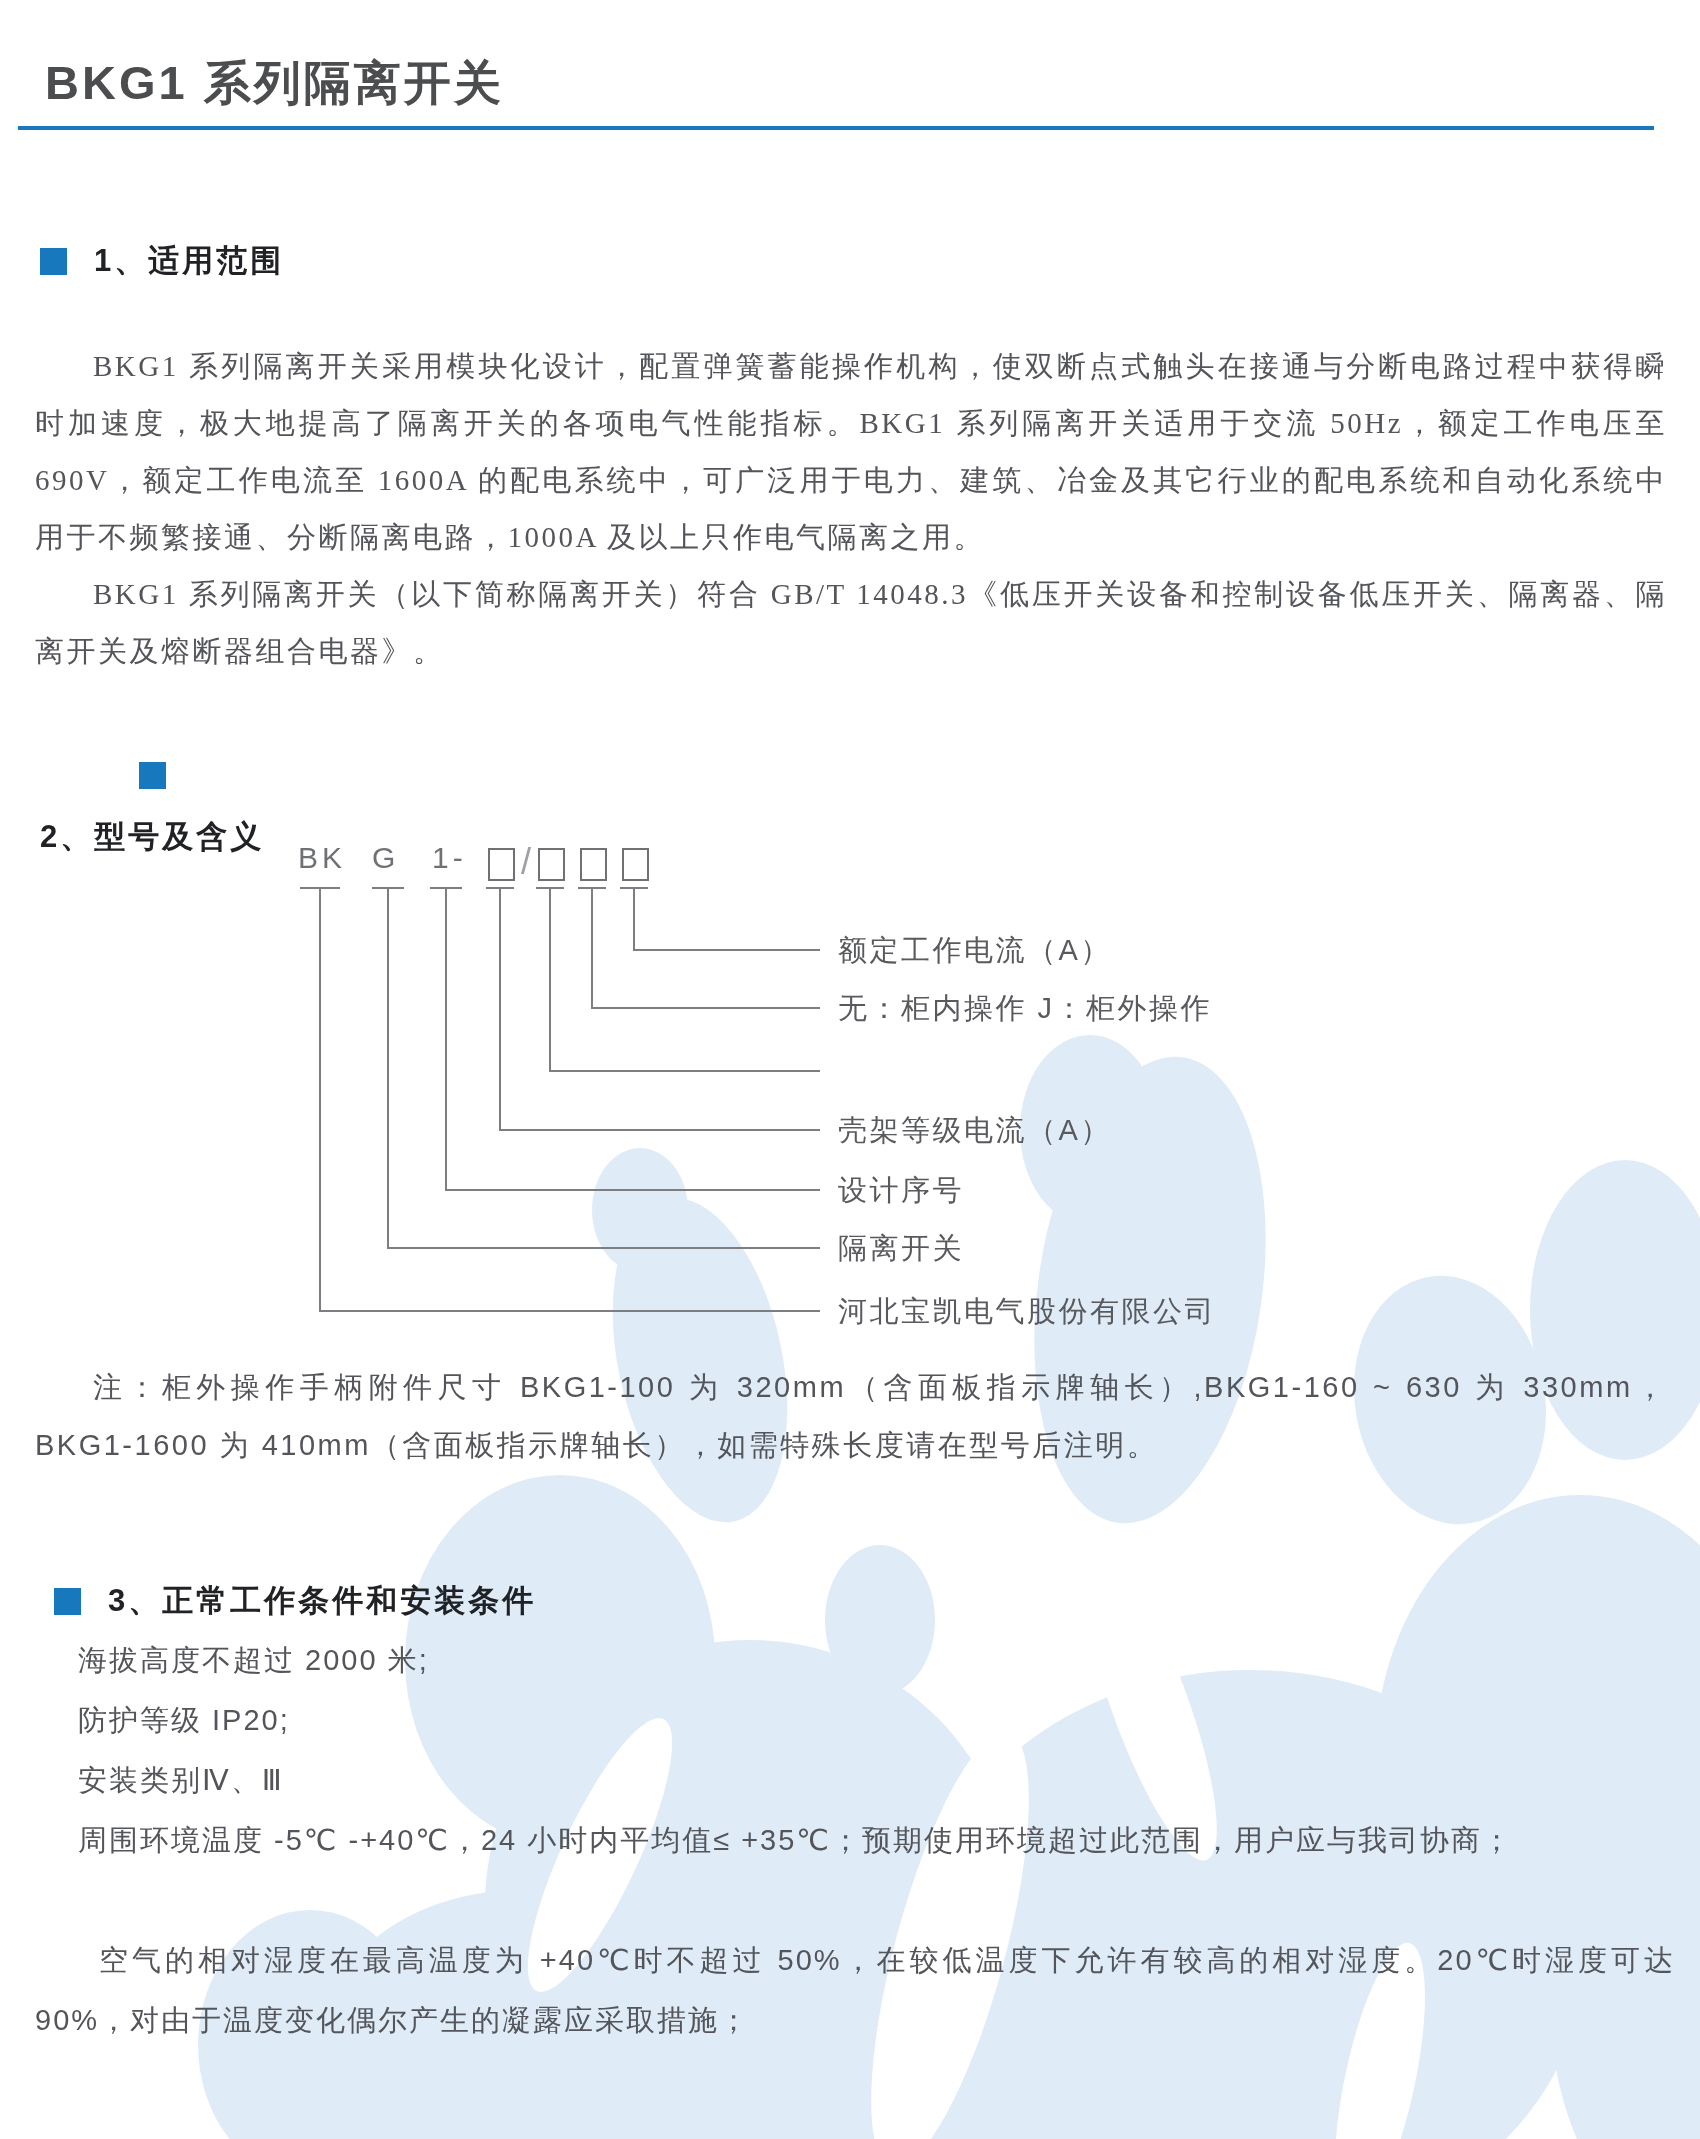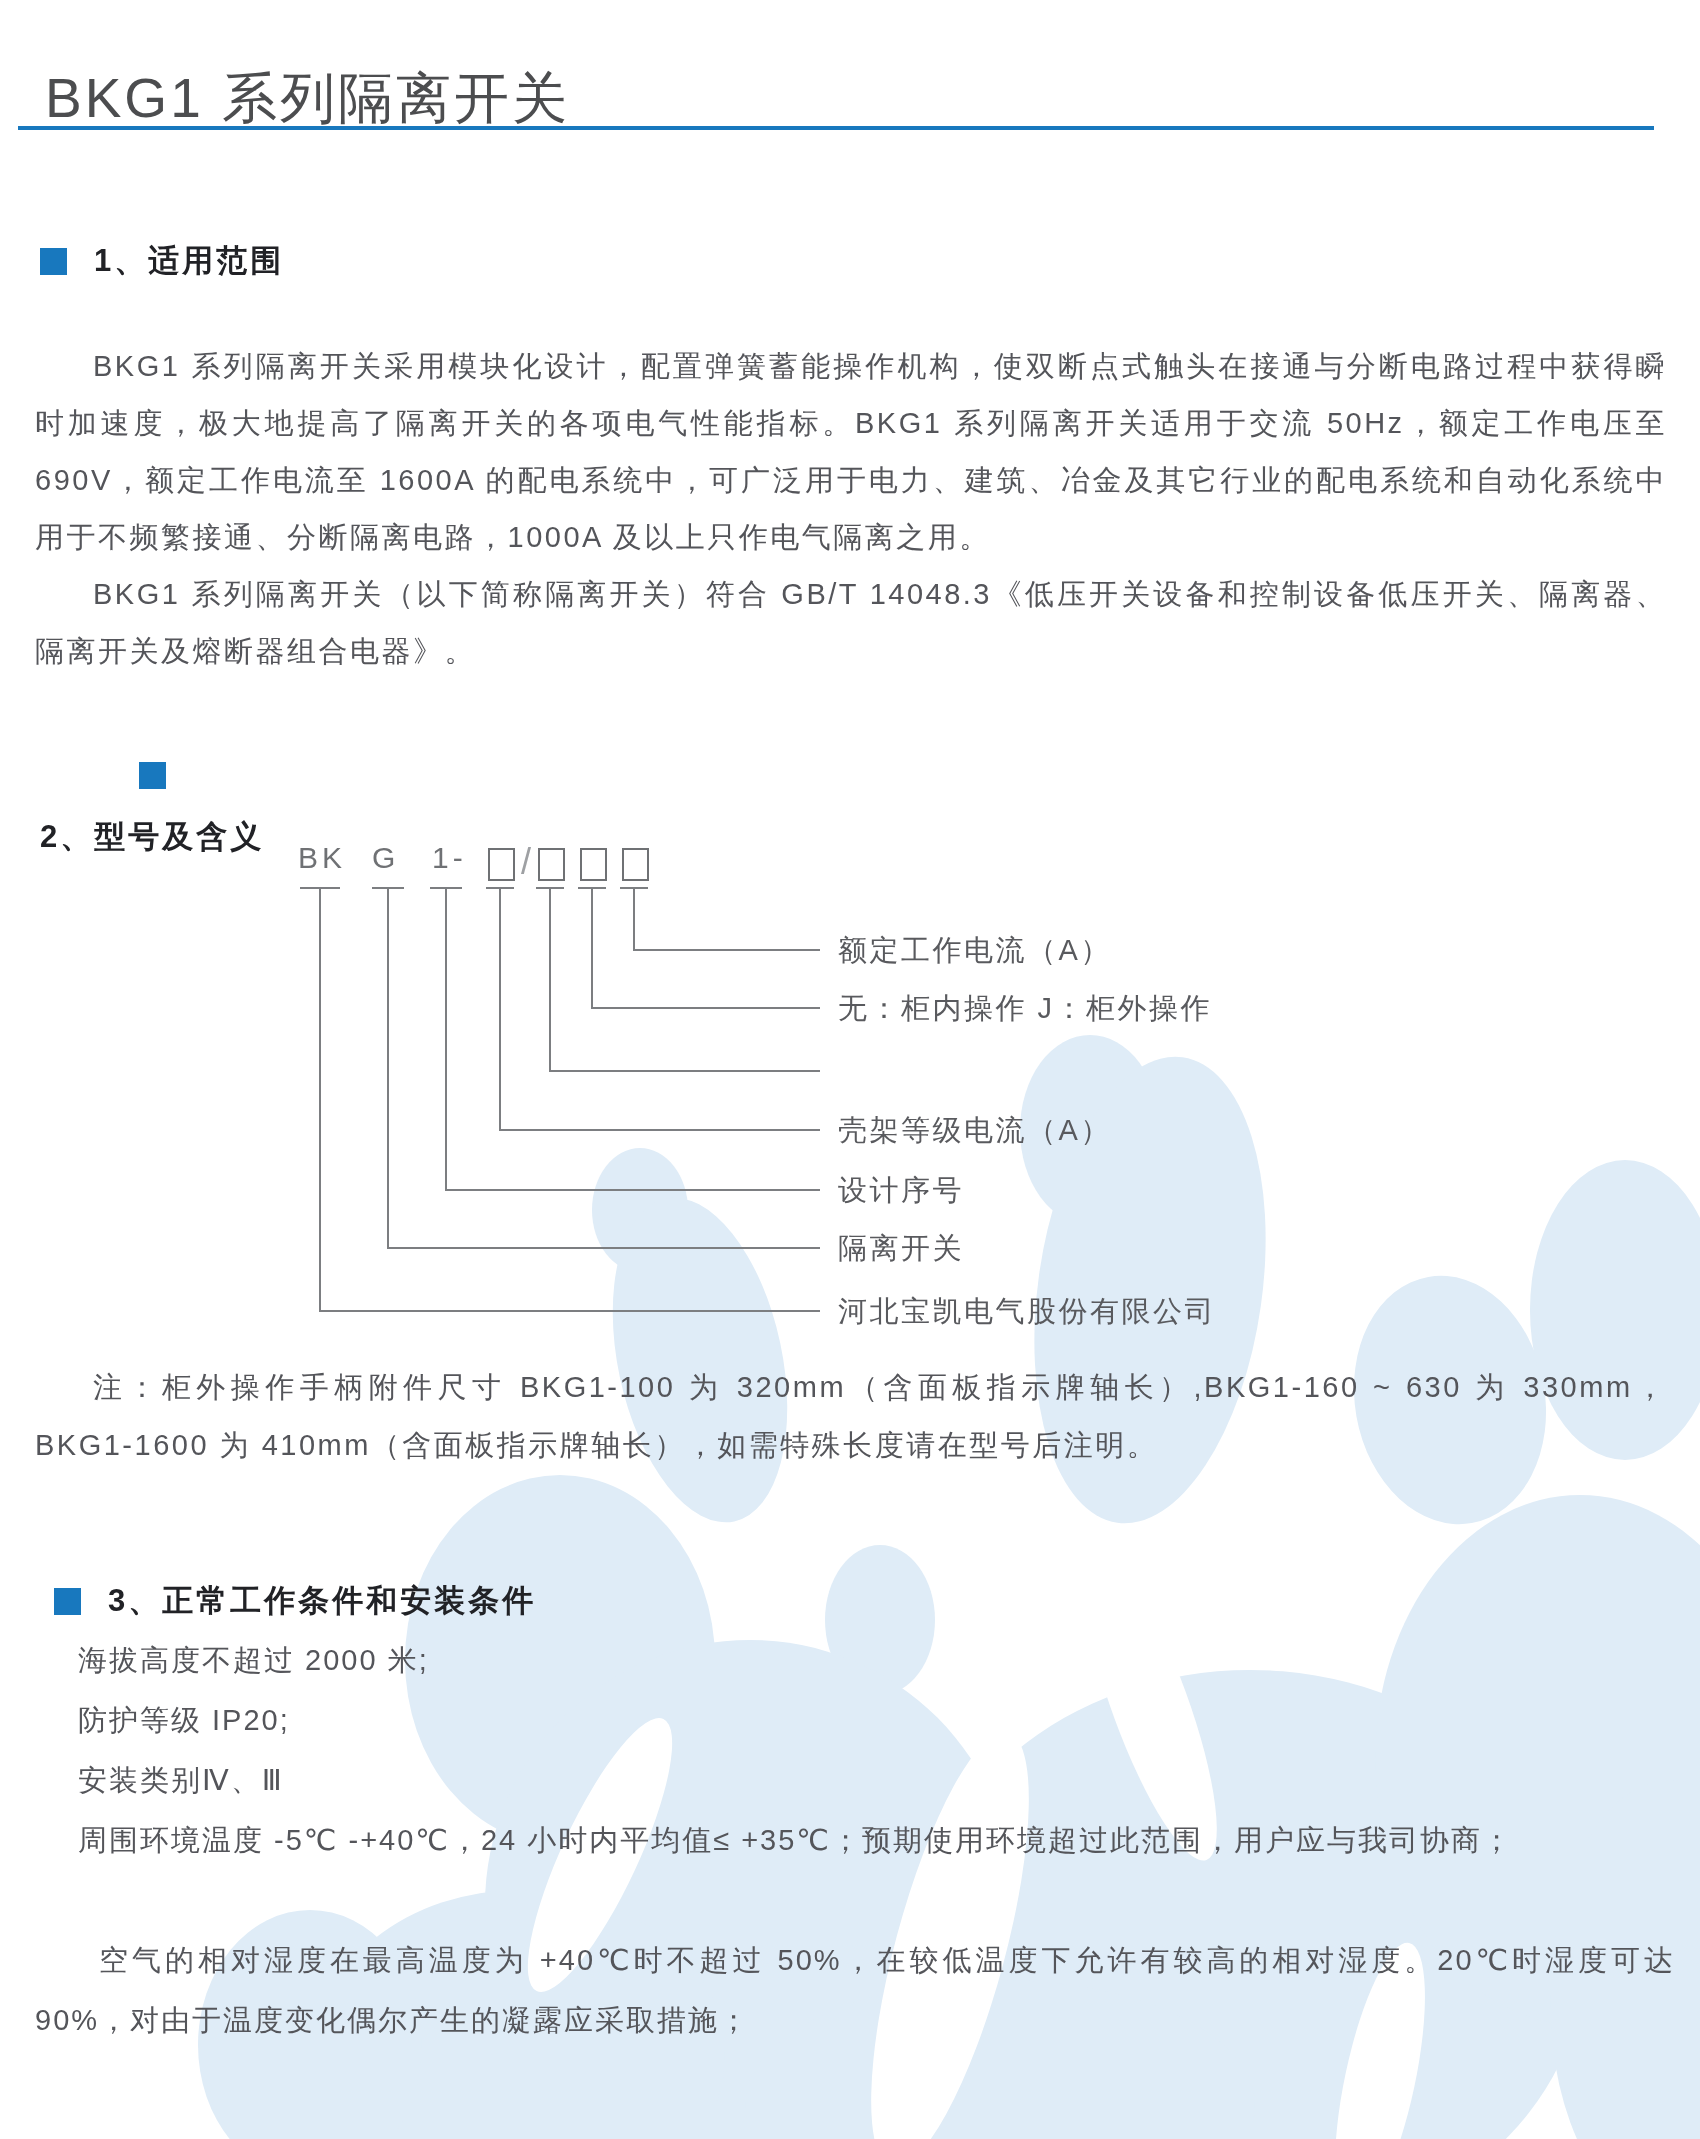--- a/index.html
+++ b/index.html
@@ -15,21 +15,21 @@
     background:#ffffff;
     font-family:"Liberation Sans","DejaVu Sans",sans-serif;
     color:var(--body);
     overflow:hidden;
   }
   .watermark{position:absolute;left:0;top:0;width:1700px;height:2139px;z-index:0;}
   .content{position:absolute;left:0;top:0;width:1700px;height:2139px;z-index:1;}
 
   .page-title{
     position:absolute;left:45px;top:52px;
-    font-size:55px;font-weight:normal;color:#4C4D4F;letter-spacing:3px;margin-top:10px;
+    font-size:47px;font-weight:bold;color:#4C4D4F;letter-spacing:3px;
   }
   .title-rule{
     position:absolute;left:18px;top:126px;width:1636px;height:4px;
     background:var(--accent);
   }
 
   .section-head{
     position:absolute;left:40px;display:flex;align-items:center;gap:27px;
   }
   .section-head .bullet{
@@ -39,21 +39,21 @@
     font-size:31px;font-weight:600;color:#212226;letter-spacing:3px;
   }
   .sh1{top:240px;} .sh2{top:762px;flex-direction:column;} .sh3{top:1580px;padding-left:14px;}
 
   .body-block{
     position:absolute;left:35px;width:1632px;
     font-size:29px;line-height:57px;letter-spacing:2.5px;
     text-align:justify;color:var(--body);
   }
   .body-block p{text-indent:2em;margin:0;}
-  .para1{top:338px;}
+  .para1{top:338px;font-family:Liberation Serif, serif;}
   .note-block{top:1358px;line-height:58px;}
 
   
   .diagram{position:absolute;left:0;top:0;width:1700px;height:1360px;}
   .diagram svg{position:absolute;left:0;top:0;}
   .model-unit{
     position:absolute;top:841px;
     font-size:30px;color:#6F7174;letter-spacing:4px;white-space:nowrap;
   }
   .model-box{

